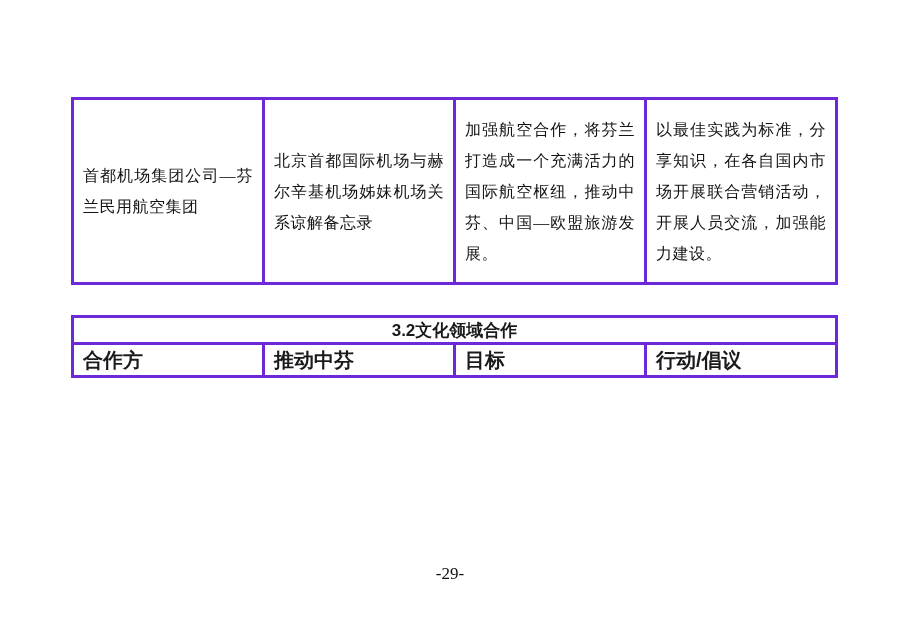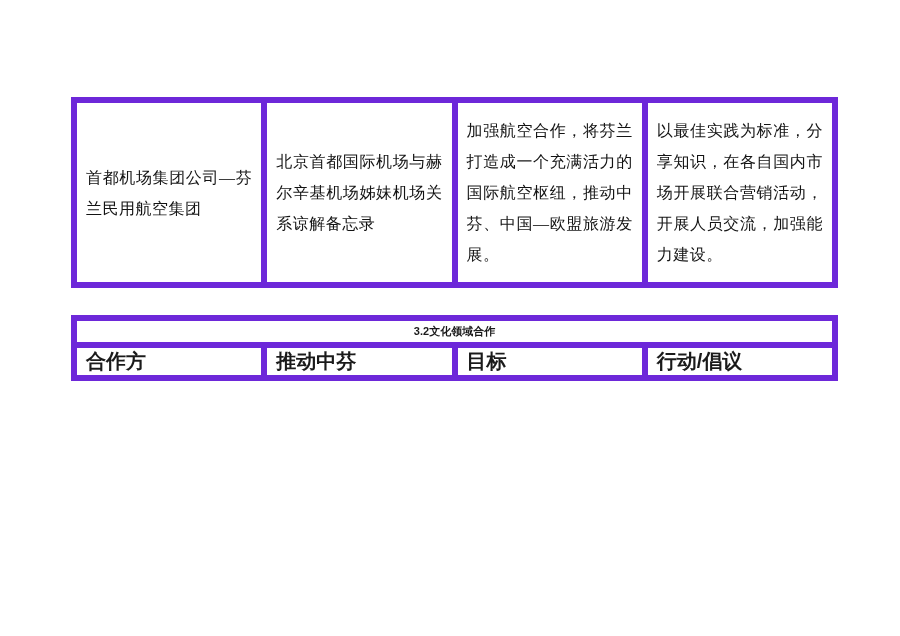--- a/index.html
+++ b/index.html
@@ -14,21 +14,21 @@
     color: #111111;
   }
   table {
     position: absolute;
     left: 71px;
     width: 767px;
     border-collapse: collapse;
     table-layout: fixed;
   }
   td, th {
-    border: 6px solid #6d28d9;
+    border: 3px solid #6d28d9;
     font-weight: normal;
   }
   .t1 { top: 97px; }
   .t1 td {
     height: 185px;
     vertical-align: middle;
     padding: 0 9px;
   }
   .body-text {
     font-family: "Liberation Serif", "DejaVu Serif", serif;
@@ -39,21 +39,21 @@
     letter-spacing: 0.5px;
     color: #131313;
   }
   .t2 { top: 315px; }
   .t2 .title-cell {
     height: 27px;
     text-align: center;
     vertical-align: middle;
     font-family: "Liberation Sans", "DejaVu Sans", sans-serif;
     font-weight: bold;
-    font-size: 11px;
+    font-size: 17px;
     color: #1a1a1a;
     padding: 0;
   }
   .t2 th {
     height: 33px;
     text-align: left;
     vertical-align: middle;
     padding: 0 9px;
     font-family: "Liberation Sans", "DejaVu Sans", sans-serif;
     font-weight: bold;
@@ -107,14 +107,15 @@
       </tr>
       <tr>
         <th>合作方</th>
         <th>推动中芬</th>
         <th>目标</th>
         <th>行动/倡议</th>
       </tr>
     </tbody>
   </table>
 
+  <div class="footer">-29-</div>
 
 </div>
 
 </body></html>

